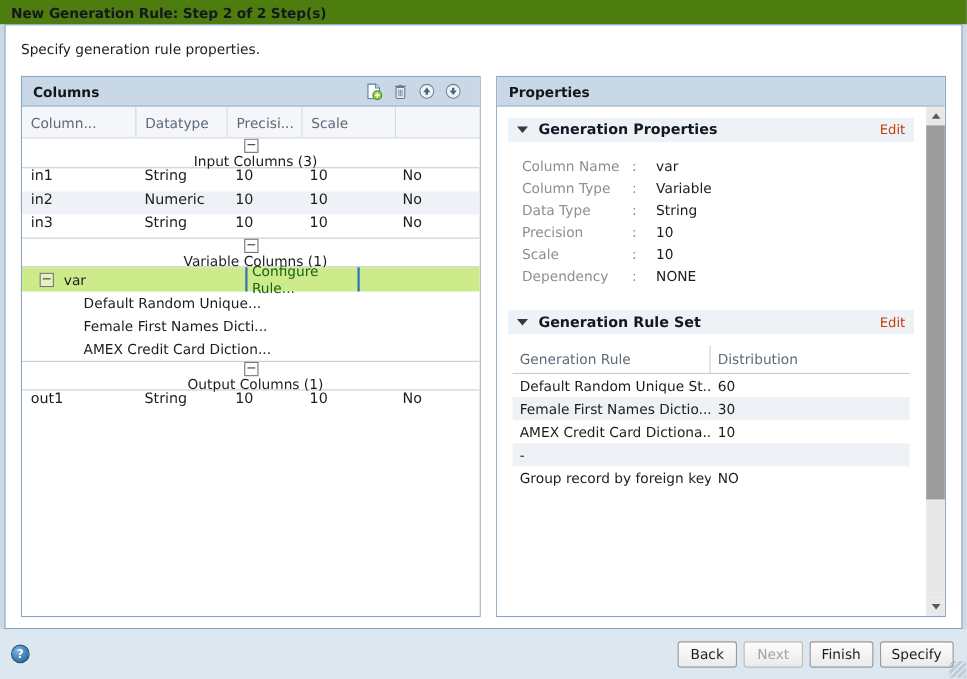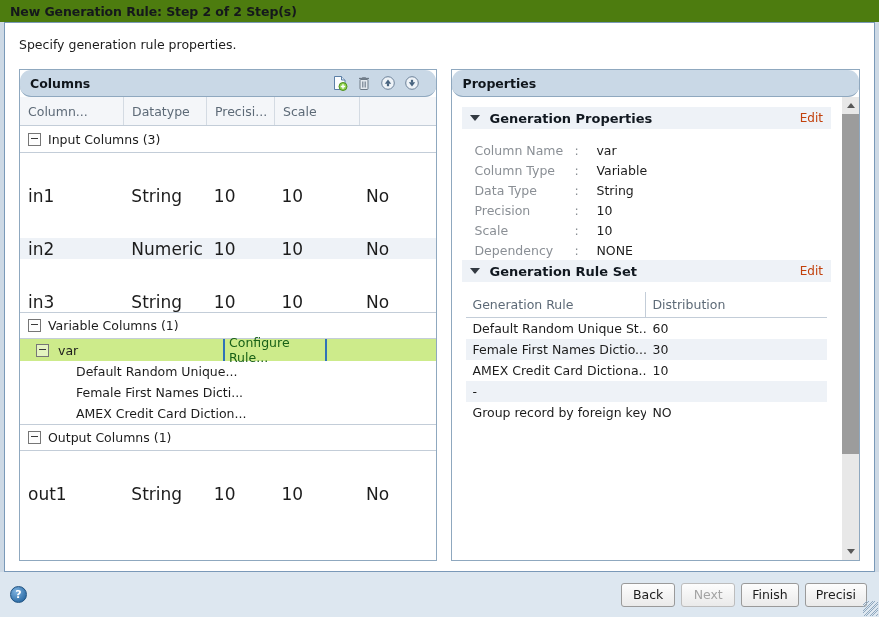--- a/index.html
+++ b/index.html
@@ -73,21 +73,20 @@
 
   .panel-header {
     height: 27px;
     background: #c9d8e6;
     border-bottom: 1px solid #8fa8bf;
     display: flex;
     align-items: center;
     padding: 0 15px 0 10px;
     box-sizing: border-box;
     flex: none;
-    border-radius: 11px;
   }
   .panel-header .ptitle {
     font-weight: bold;
     font-size: 12.5px;
     color: #10161c;
     flex: 1;
   }
   .hdr-tools { display: flex; align-items: center; gap: 5px; }
   .tool-btn {
     width: 19px; height: 19px;
@@ -121,25 +120,23 @@
   .gh.c4 { width: 79px; border-right: none; }
 
   .grid-body {
     flex: 1;
     overflow: hidden;
     background: #fff;
   }
   .grow {
     display: flex;
     height: 21px;
-    align-items: center;
-    font-size: 17px;
+    font-size: 13px;
     color: #1c1c1c;
     box-sizing: border-box;
-    margin-top: 32px;
   }
   .grow.alt { background: #eef2f7; }
   .grow .cell {
     padding-left: 8px;
     box-sizing: border-box;
     overflow: hidden;
     white-space: nowrap;
   }
   .cell.c0 { width: 104px; }
   .cell.c1 { width: 83px; }
@@ -152,20 +149,21 @@
     display: flex;
     align-items: center;
     height: 27px;
     padding-left: 8px;
     font-size: 12.5px;
     color: #1c1c1c;
     border-top: 1px solid #c3cdd8;
     border-bottom: 1px solid #c3cdd8;
     background: #fff;
     box-sizing: border-box;
+    flex-direction: column;
   }
   .group-row.first { border-top: none; }
   .expander {
     width: 11px; height: 11px;
     border: 1px solid #767676;
     background: #fdfdfd;
     margin-right: 7px;
     position: relative;
     flex: none;
     cursor: pointer;
@@ -543,21 +541,21 @@
               <span class="pc">:</span>
               <span class="pv">10</span>
             </div>
             <div class="prop-row">
               <span class="pk">Dependency</span>
               <span class="pc">:</span>
               <span class="pv">NONE</span>
             </div>
           </div>
 
-          <div class="section-head" style="">
+          <div class="section-head" style="margin-top:22px;">
             <span class="tri"></span>
             <span class="sname">Generation Rule Set</span>
             <span class="edit-link">Edit</span>
           </div>
 
           <div class="rs-table">
             <div class="rs-head">
               <div class="rh r0">Generation Rule</div>
               <div class="rh r1">Distribution</div>
             </div>
@@ -601,17 +599,17 @@
 
   </div>
 </div>
 
 <div class="footer">
   <div class="help-icon">?</div>
   <div class="btns">
     <div class="btn">Back</div>
     <div class="btn disabled">Next</div>
     <div class="btn">Finish</div>
-    <div class="btn">Precisi</div>
+    <div class="btn">Specify</div>
   </div>
 </div>
 
 <div class="grip"></div>
 
 </body></html>

